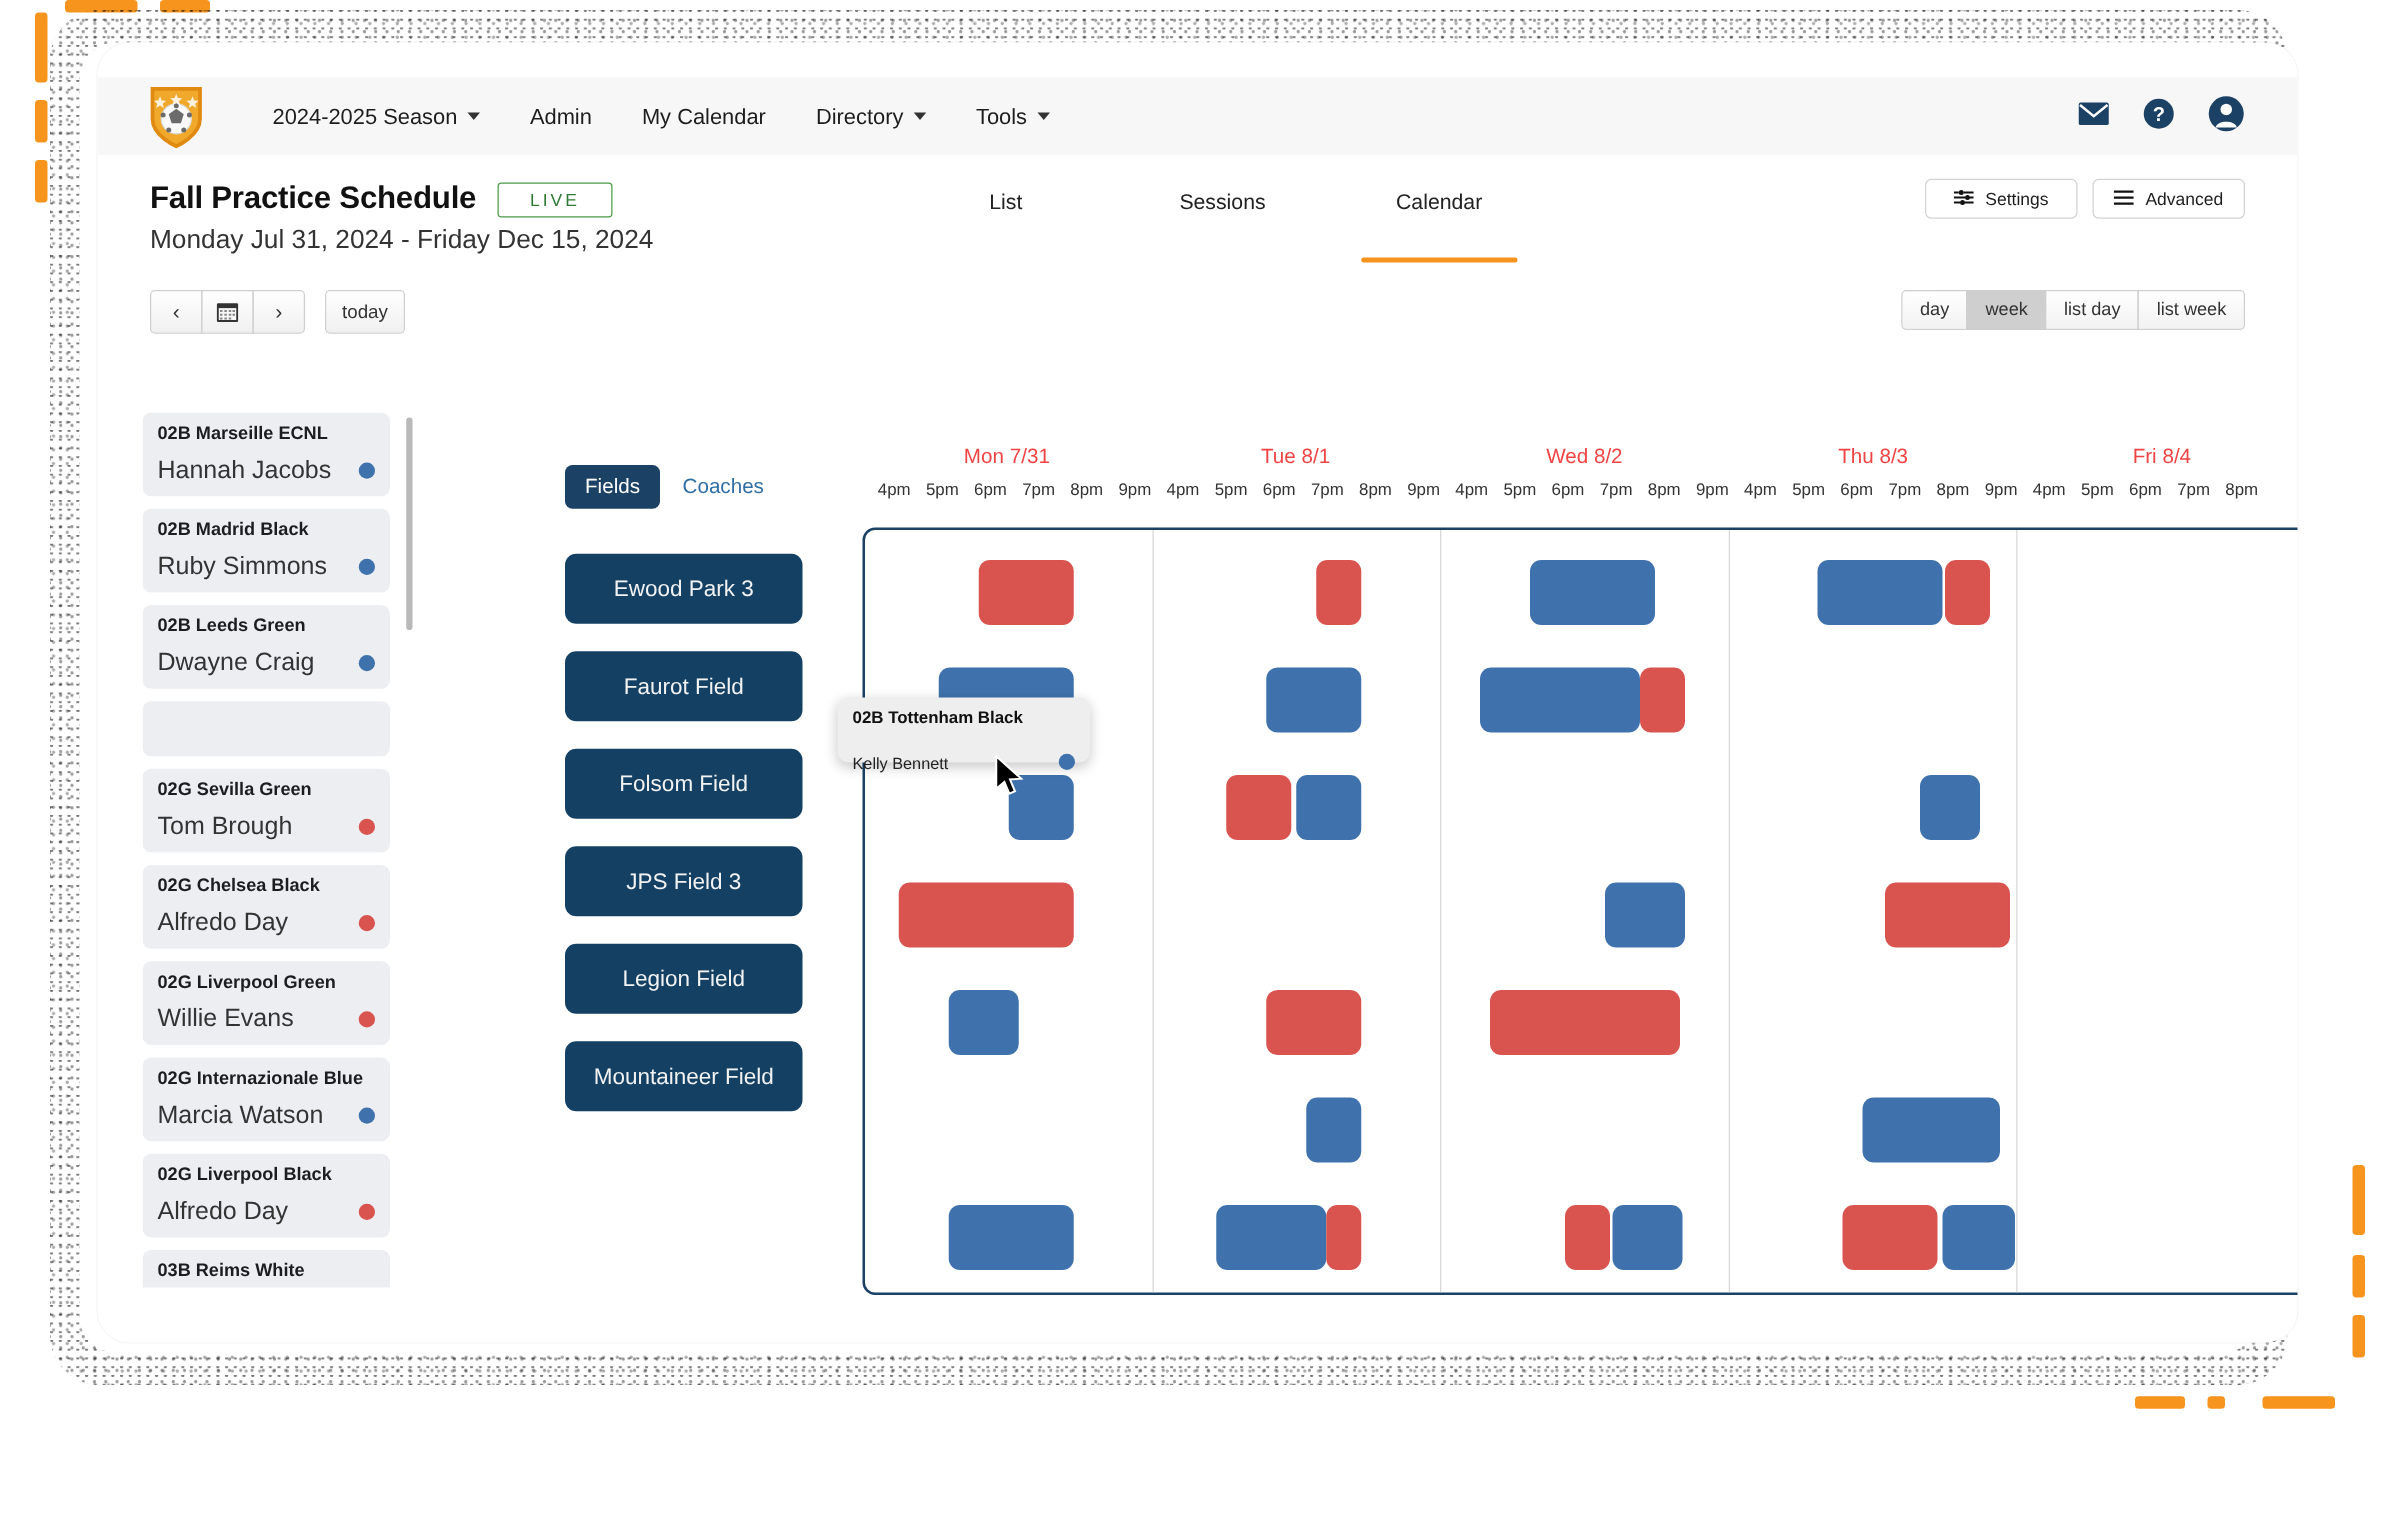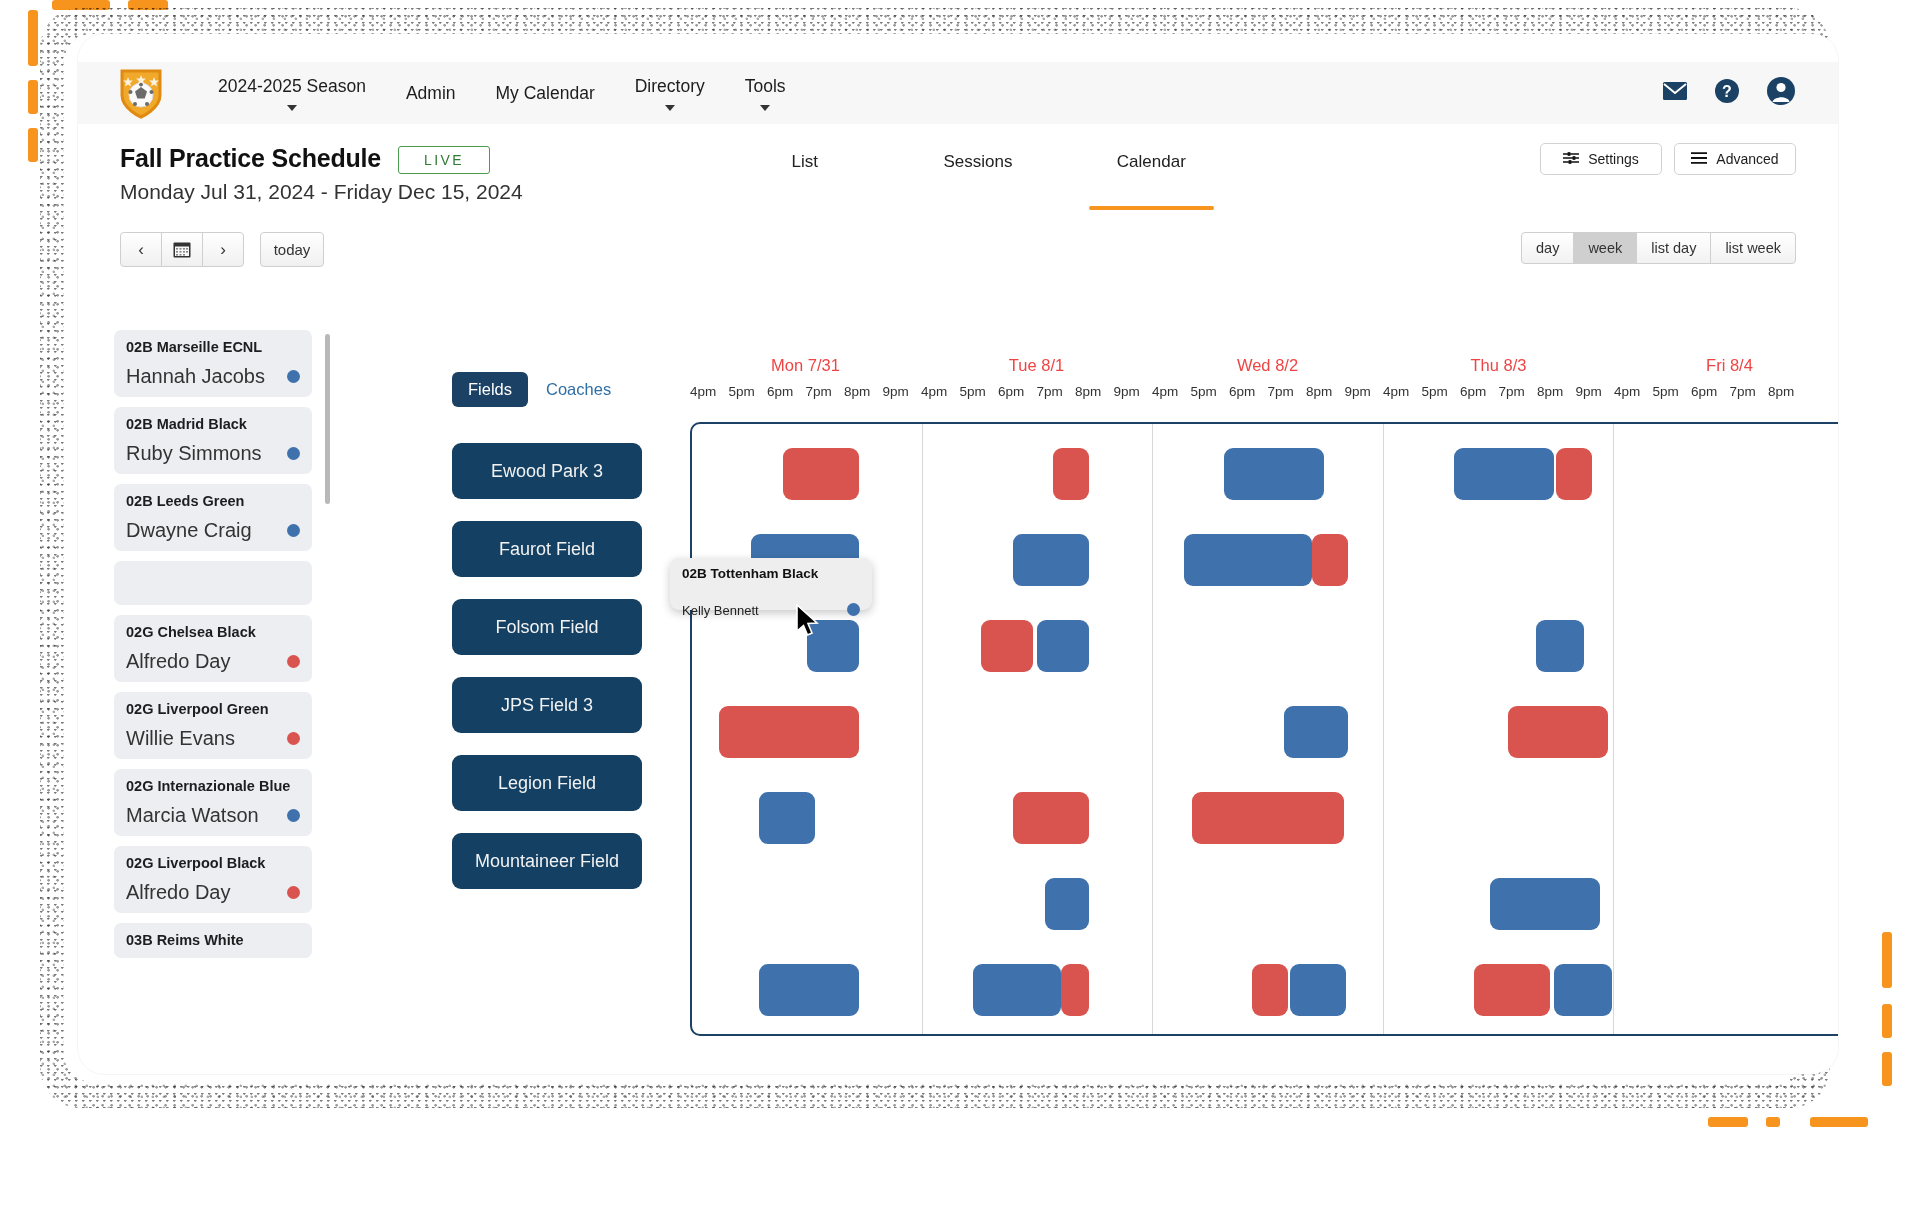--- a/index.html
+++ b/index.html
@@ -38,21 +38,21 @@
 
   
   #topnav{
     position:absolute;left:0;top:28px;width:100%;height:62px;
     background:#f7f7f7;
     display:flex;align-items:center;
   }
   #logo{margin-left:40px;width:46px;height:52px;position:relative;}
   .navlink{
     font-size:17.5px;color:#1d1d1f;margin-left:40px;white-space:nowrap;cursor:pointer;
-    display:flex;align-items:center;gap:8px;flex-direction:column;
+    display:flex;align-items:center;gap:8px;
   }
   .navlink.first{margin-left:54px;}
   .caret{width:0;height:0;border-left:5px solid transparent;border-right:5px solid transparent;border-top:6px solid #333;}
   #navright{margin-left:auto;margin-right:42px;display:flex;align-items:center;gap:26px;}
 
   
   #pagehead{position:absolute;left:0;top:104px;width:100%;height:74px;}
   #title{position:absolute;left:42px;top:6px;font-size:25px;font-weight:bold;color:#111;letter-spacing:-.2px;}
   #livebadge{
     position:absolute;left:320px;top:8px;width:90px;height:26px;
@@ -122,21 +122,21 @@
   #coachesBtn{color:#2f6ea5;font-size:16.5px;cursor:pointer;}
   .fieldbtn{
     width:190px;min-height:56px;background:#134063;color:#f2f2f2;border-radius:9px;
     display:flex;align-items:center;justify-content:center;text-align:center;
     font-size:18px;margin-bottom:22px;cursor:pointer;line-height:1.12;padding:6px 6px;box-sizing:border-box;
   }
 
   
   #calhead{position:absolute;left:612px;top:322px;width:1178px;height:60px;}
   .dayhdr{position:absolute;text-align:center;font-size:16.5px;color:#ef4444;}
-  .hourlbl{position:absolute;text-align:left;font-size:13.5px;color:#333;}
+  .hourlbl{position:absolute;text-align:right;font-size:13.5px;color:#333;}
 
   #calgrid{
     position:absolute;left:612px;top:388px;width:1155px;height:610px;
     border:2px solid #1b4165;border-radius:10px;background:#fff;overflow:hidden;
   }
   .daysep{position:absolute;top:0;bottom:0;width:1px;background:#d7d7d7;}
   .evt{position:absolute;border-radius:9px;}
   .evt.blue{background:#3f72ac;}
   .evt.red{background:#d9534f;}
 
@@ -319,20 +319,27 @@
         </div>
       </div>
       <div class="teamcard">
         <div class="tname">02B Leeds Green</div>
         <div class="trow">
           <span class="tcoach">Dwayne Craig</span>
           <span class="dot blue"></span>
         </div>
       </div>
       <div class="teamcard empty"></div>
+      <div class="teamcard">
+        <div class="tname">02G Sevilla Green</div>
+        <div class="trow">
+          <span class="tcoach">Tom Brough</span>
+          <span class="dot red"></span>
+        </div>
+      </div>
       <div class="teamcard">
         <div class="tname">02G Chelsea Black</div>
         <div class="trow">
           <span class="tcoach">Alfredo Day</span>
           <span class="dot red"></span>
         </div>
       </div>
       <div class="teamcard">
         <div class="tname">02G Liverpool Green</div>
         <div class="trow">

